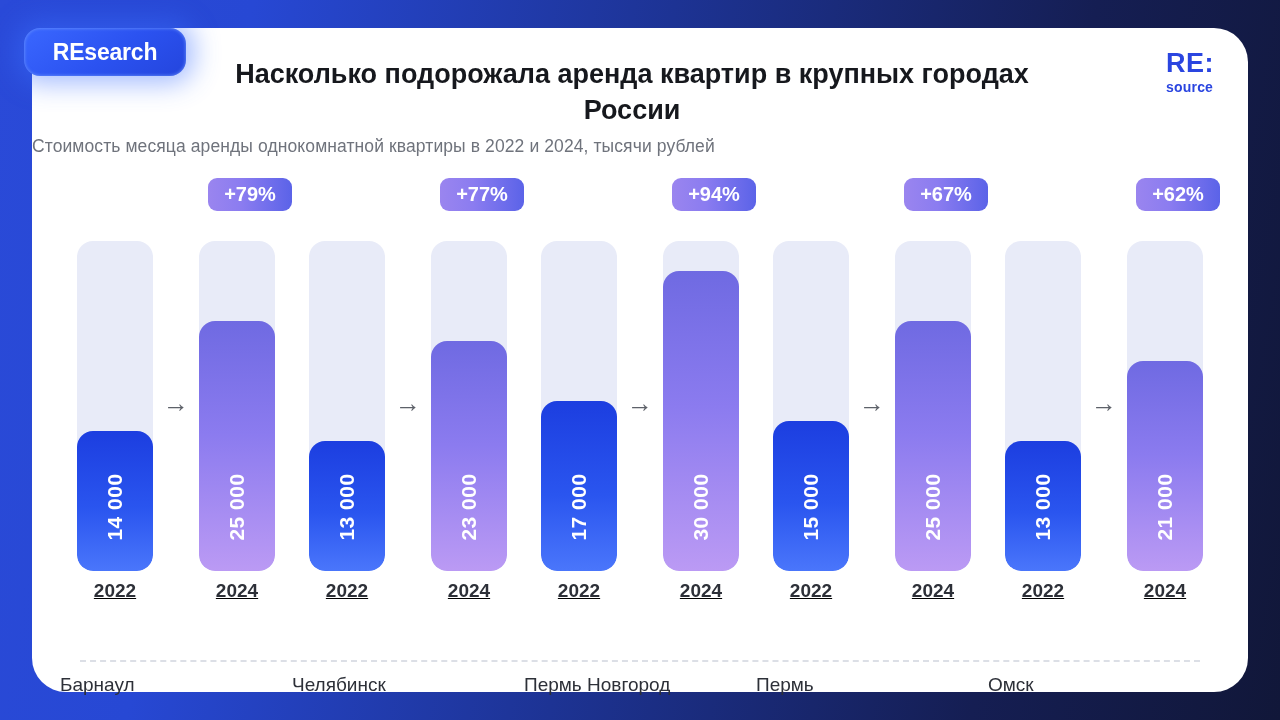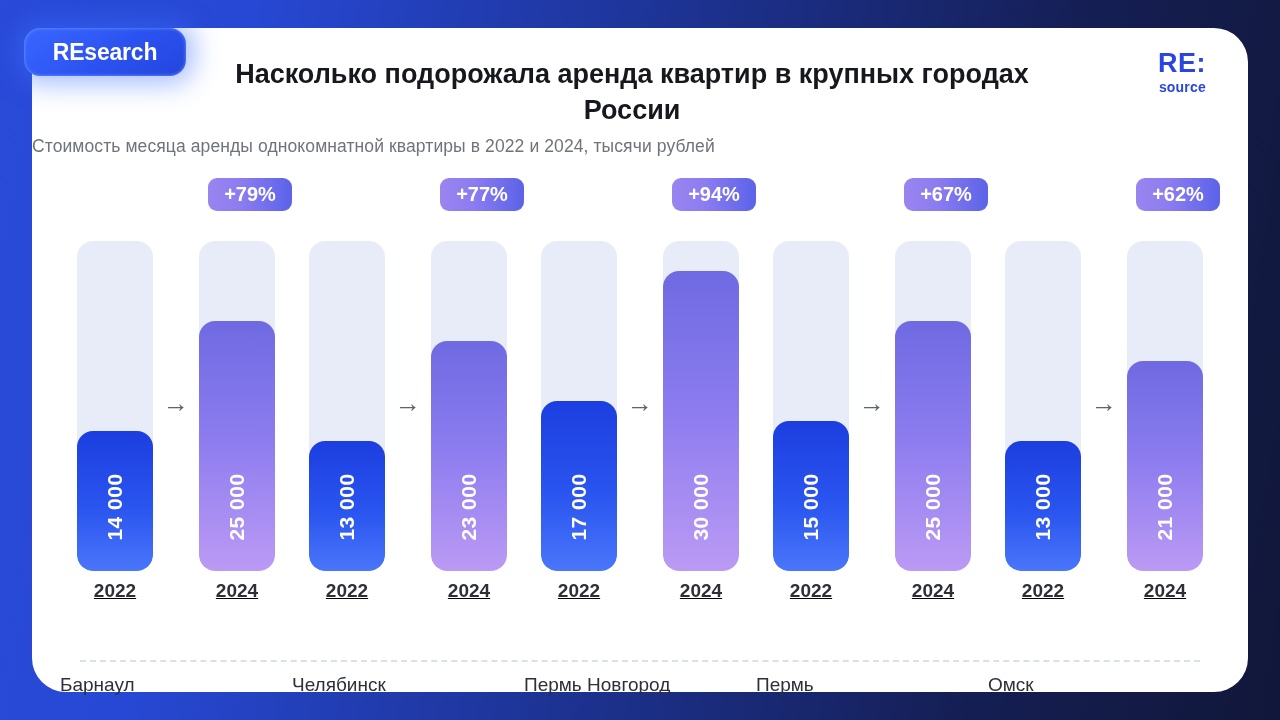--- a/index.html
+++ b/index.html
@@ -38,22 +38,22 @@
     left: 32px; top: 28px;
     width: 1216px; height: 664px;
     background: #ffffff;
     border-radius: 34px;
     z-index: 3;
   }
 
   
   #resource-logo {
     position: absolute;
-    right: 42px; top: 22px;
-    text-align: right;
+    right: 34px; top: 22px;
+    text-align: left;
     line-height: 1;
     margin-left: 20px;
   }
   #resource-logo .re {
     display: block;
     color: #2a45e0;
     font-size: 27px;
     font-weight: bold;
     letter-spacing: 0.5px;
   }

